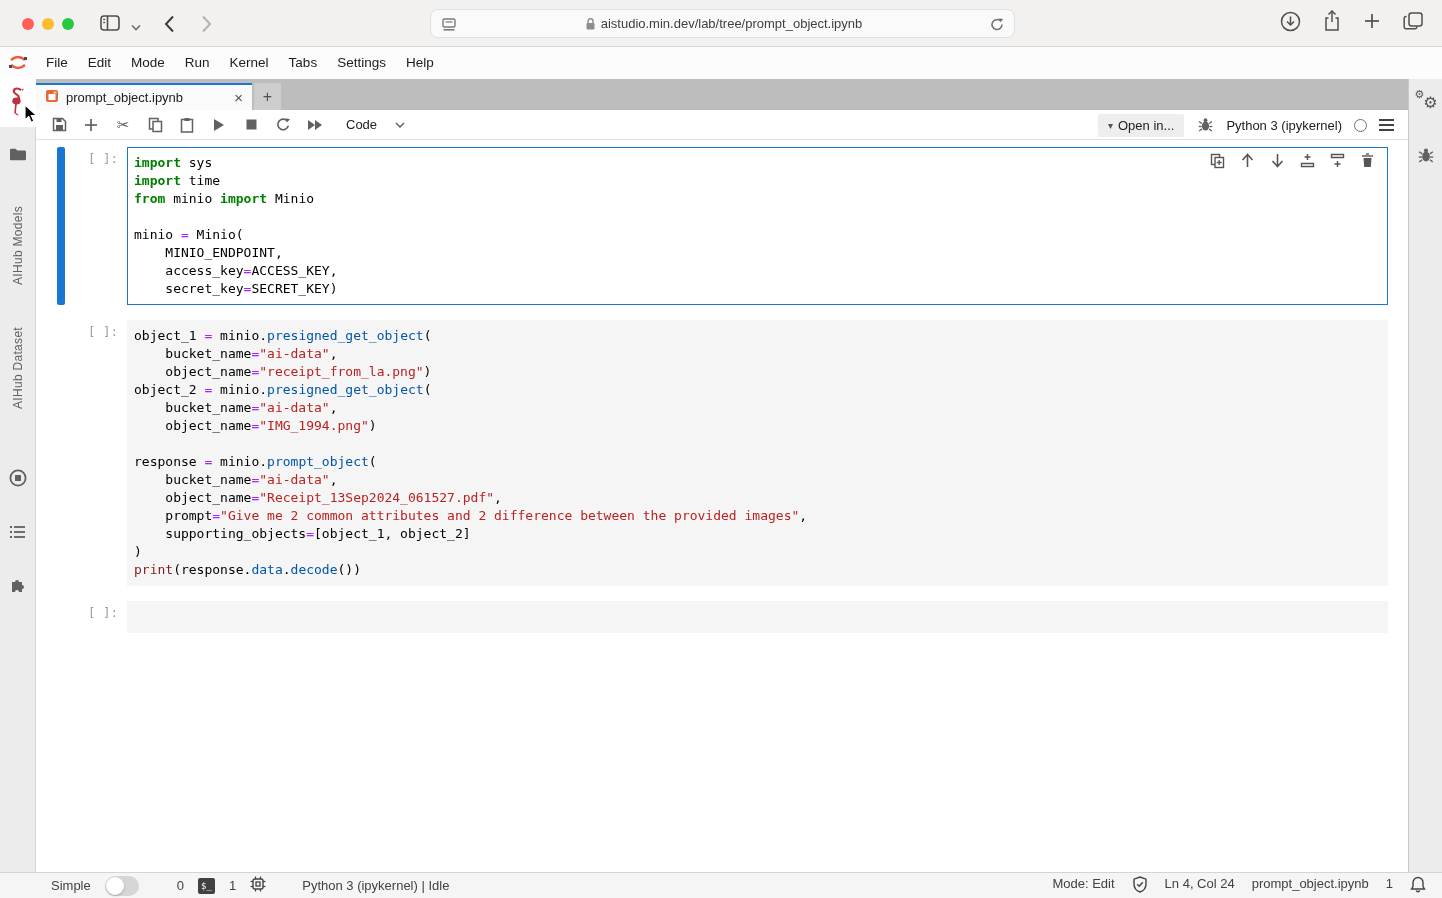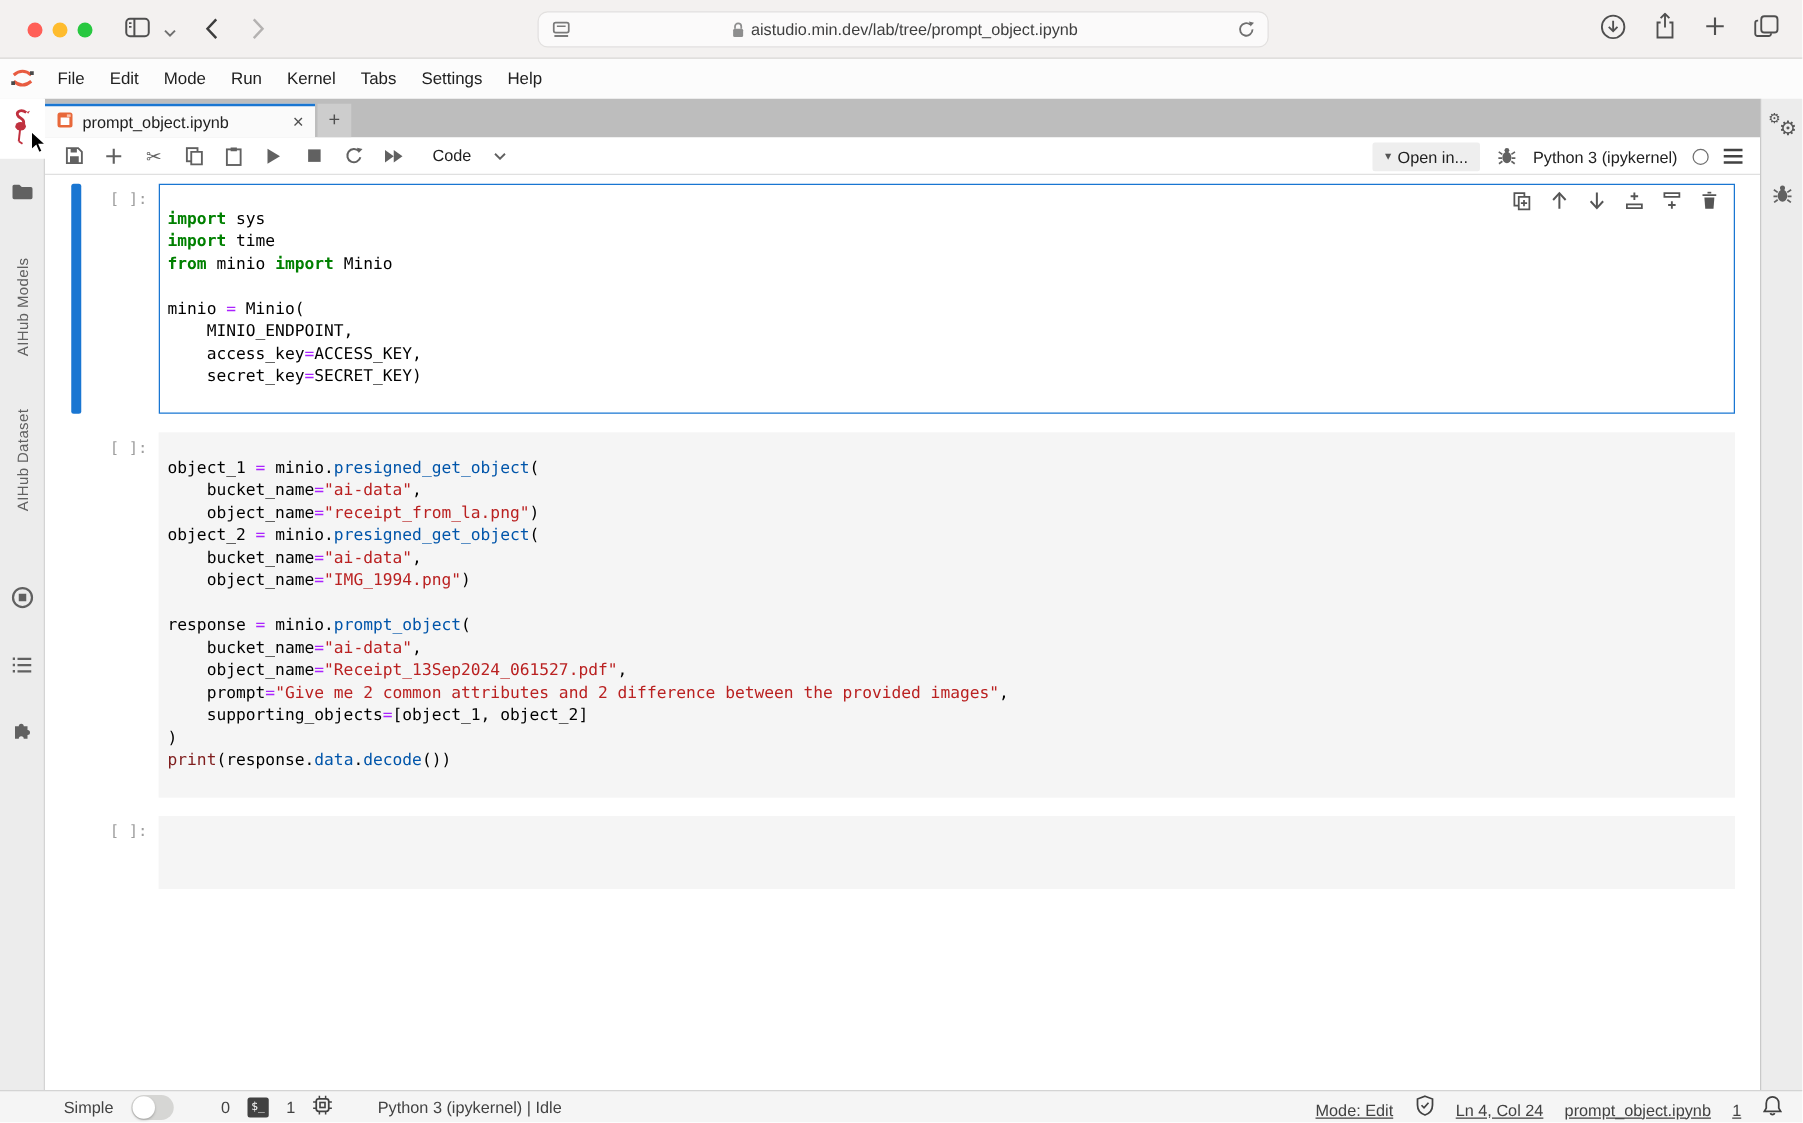--- a/index.html
+++ b/index.html
@@ -57,21 +57,21 @@
   .kernel-circle { width:13px; height:13px; border:1.5px solid #707070; border-radius:50%; }
   .hamburger { display:flex; flex-direction:column; gap:2.5px; }
   .hamburger i { width:15px; height:2.2px; background:#424242; display:block; }
 
   .nb-content { flex:1; background:#ffffff; padding:7px 20px 0 21px; overflow:hidden; }
   .cell { display:flex; margin-bottom:15px; }
   .collapser { width:8px; border-radius:2px; flex:none; background:transparent; }
   .collapser.active { background:#1976d2; }
   .prompt { width:62px; flex:none; text-align:right; padding:4px 9px 0 0;
     font-family:"DejaVu Sans Mono", monospace; font-size:12.5px; color:#9e9e9e; }
-  .editor { flex:1; padding:19px 6px; position:relative; min-height:24px;
+  .editor { flex:1; padding:6px 6px; position:relative; min-height:24px;
     font-family:"DejaVu Sans Mono", monospace; font-size:13px; line-height:18px; }
   .editor.active { background:#ffffff; border:1px solid #1976d2; }
   .editor.idle { background:#f5f5f5; border:1px solid #f5f5f5; }
   .code-line { white-space:pre; height:18px; color:#000; }
   .tok-k { color:#008000; font-weight:bold; }
   .tok-o { color:#aa22ff; }
   .tok-p { color:#0055aa; }
   .tok-s { color:#ba2121; }
   .tok-c { color:#408080; font-style:italic; }
   .tok-b { color:#7f1d1d; }
@@ -88,21 +88,21 @@
   
   .statusbar { height:26px; background:#f5f5f5; border-top:1px solid #d4d4d4;
     display:flex; align-items:center; font-size:13px; color:#424242; padding:0 16px 0 51px; flex:none; }
   .sb-left { display:flex; align-items:center; gap:14px; }
   .toggle { width:34px; height:20px; background:#d6d6d4; border-radius:10px; position:relative; }
   .toggle .knob { position:absolute; left:1px; top:1px; width:18px; height:18px; background:#ffffff;
     border-radius:50%; box-shadow:0 1px 2px rgba(0,0,0,.25); }
   .term-badge { width:17px; height:16px; background:#414141; border-radius:2px; color:#fff;
     font-family:"DejaVu Sans Mono", monospace; font-size:9px; display:flex; align-items:center;
     justify-content:center; letter-spacing:0; }
-  .sb-right { margin-left:auto; display:flex; align-items:flex-end; gap:17px;text-decoration:underline; }
+  .sb-right { margin-left:auto; display:flex; align-items:flex-start; gap:17px; }
 
   .cursor-arrow { position:absolute; left:24px; top:104px; z-index:50; }
 </style>
 </head>
 <body>
 
 <div class="window">
 
   <div class="browser-bar">
     <div class="traffic">

